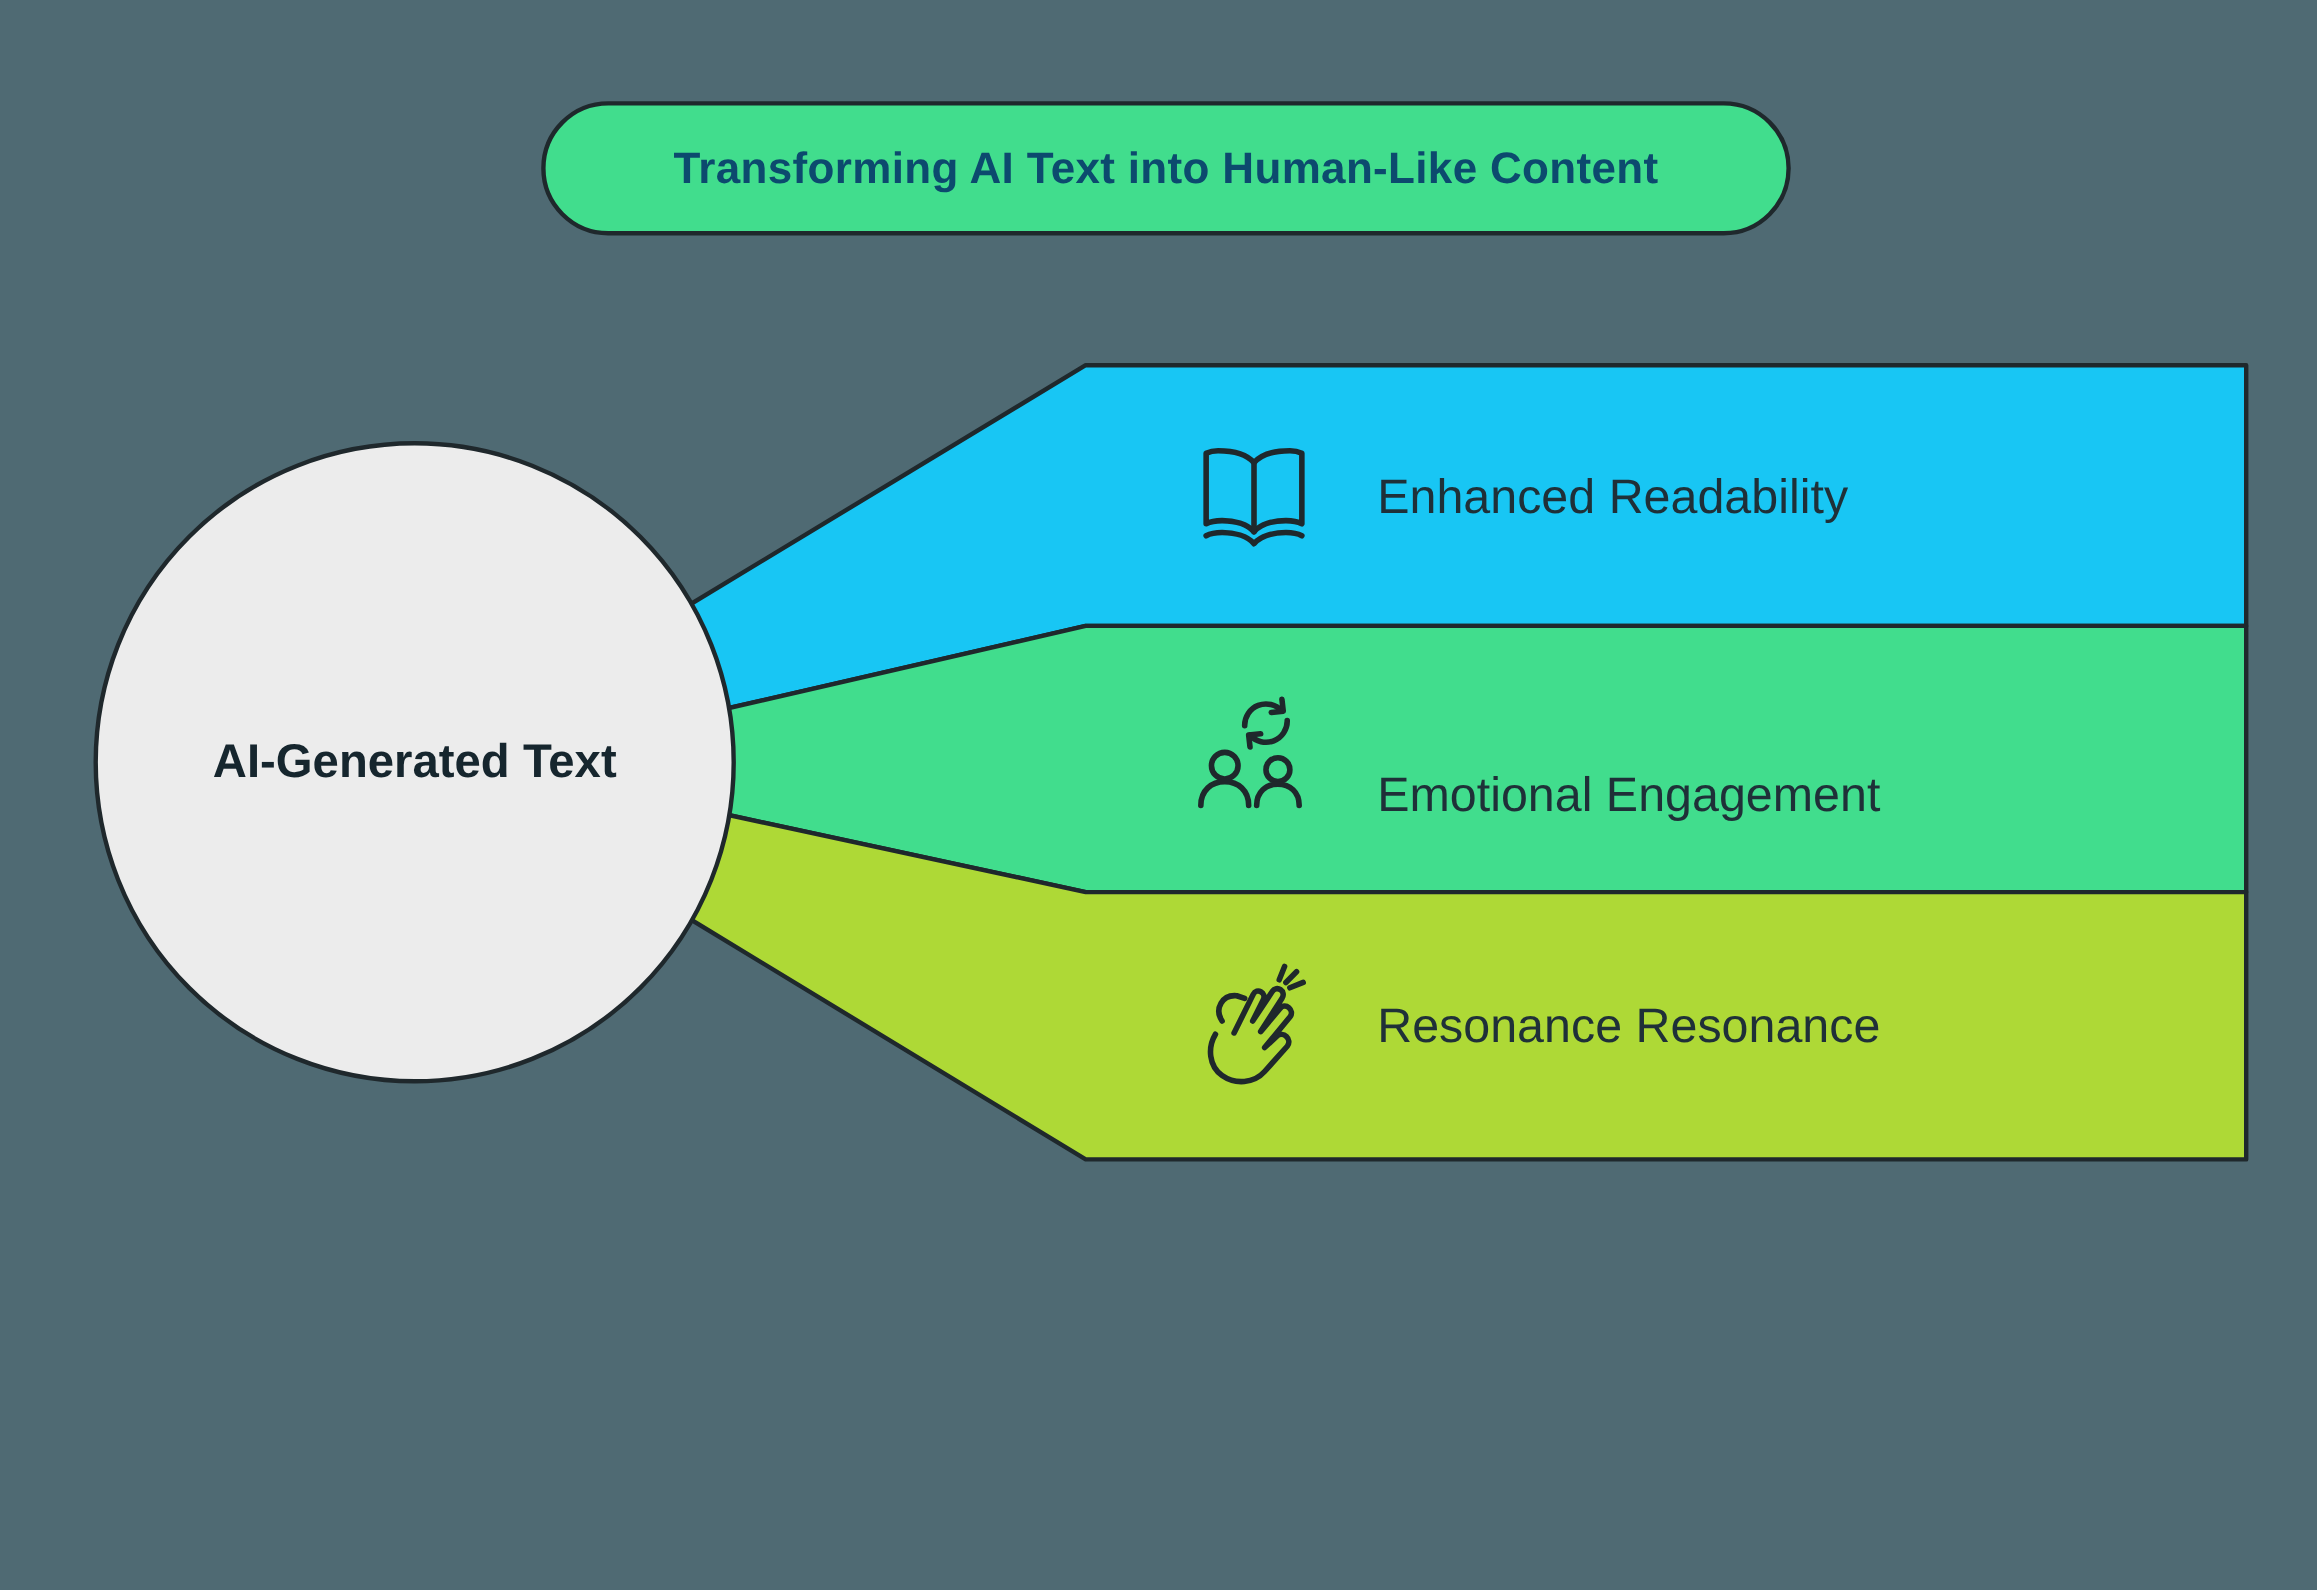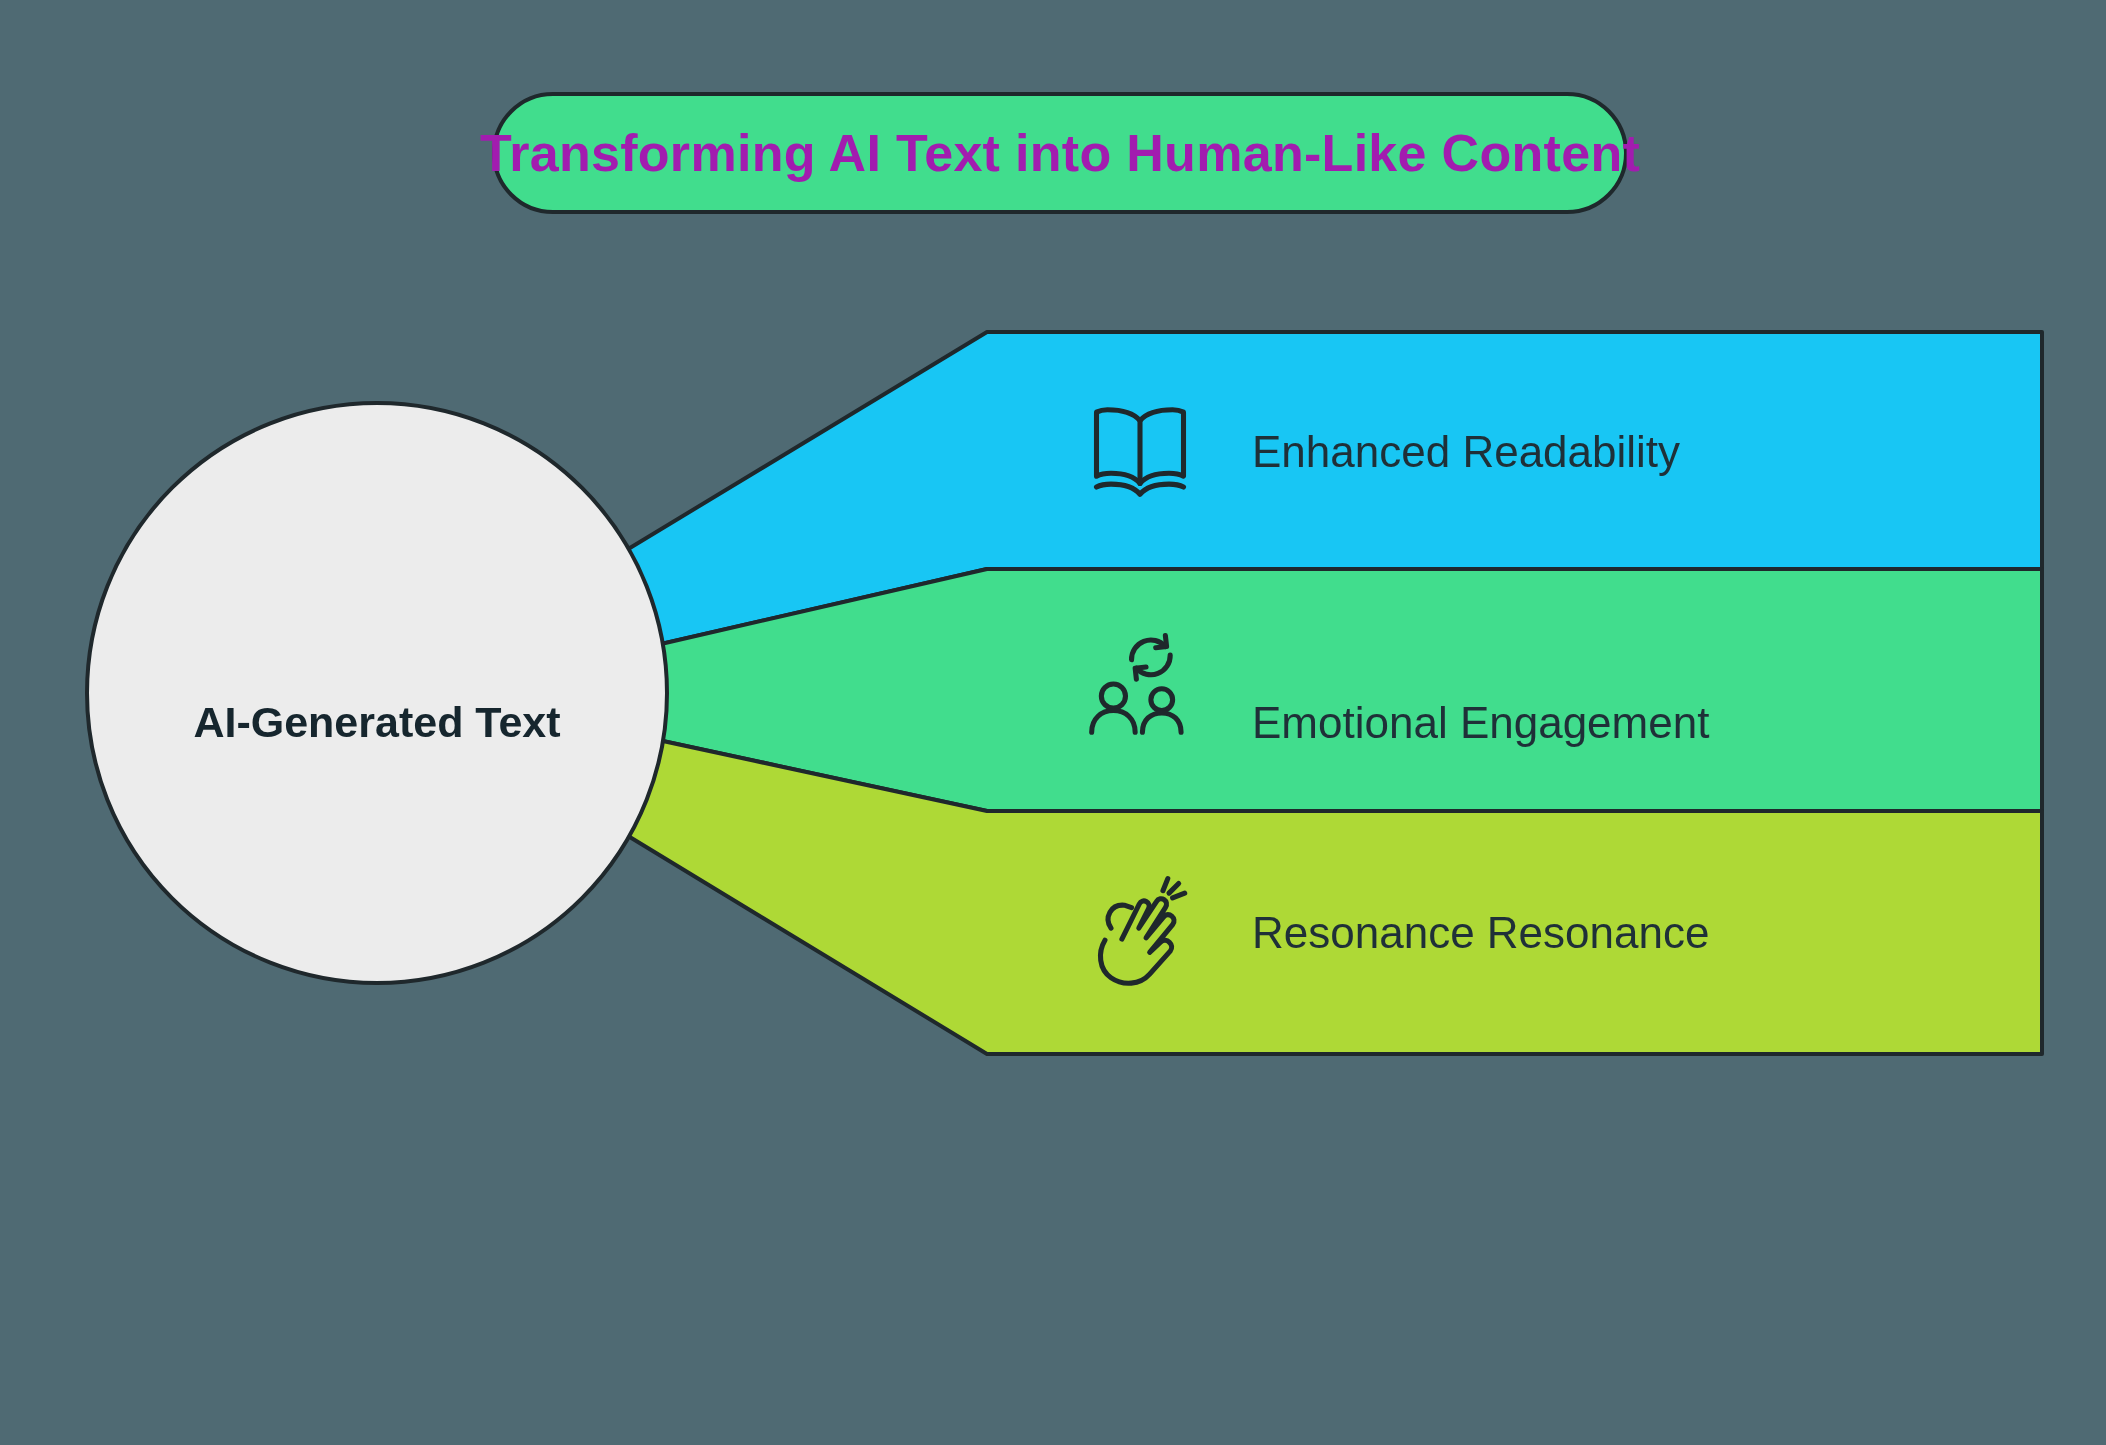--- a/index.html
+++ b/index.html
@@ -38,30 +38,30 @@
     width: 1136px;
     height: 122px;
     background: #41dd8d;
     border: 4px solid #1f282c;
     border-radius: 61px;
     display: flex;
     align-items: center;
     justify-content: center;
   }
   .title-pill span {
-    font-size: 52px;
+    font-size: 40px;
     font-weight: bold;
-    color: #a21caf;
+    color: #0c4a6e;
     letter-spacing: 0.3px;
     white-space: nowrap;
   }
   .circle-label {
     position: absolute;
     left: 107px;
-    top: 698px;
+    top: 668px;
     width: 540px;
     text-align: center;
     font-size: 43px;
     font-weight: bold;
     color: #16262e;
     white-space: nowrap;
   }
   .branch-row {
     position: absolute;
     left: 1082px;

